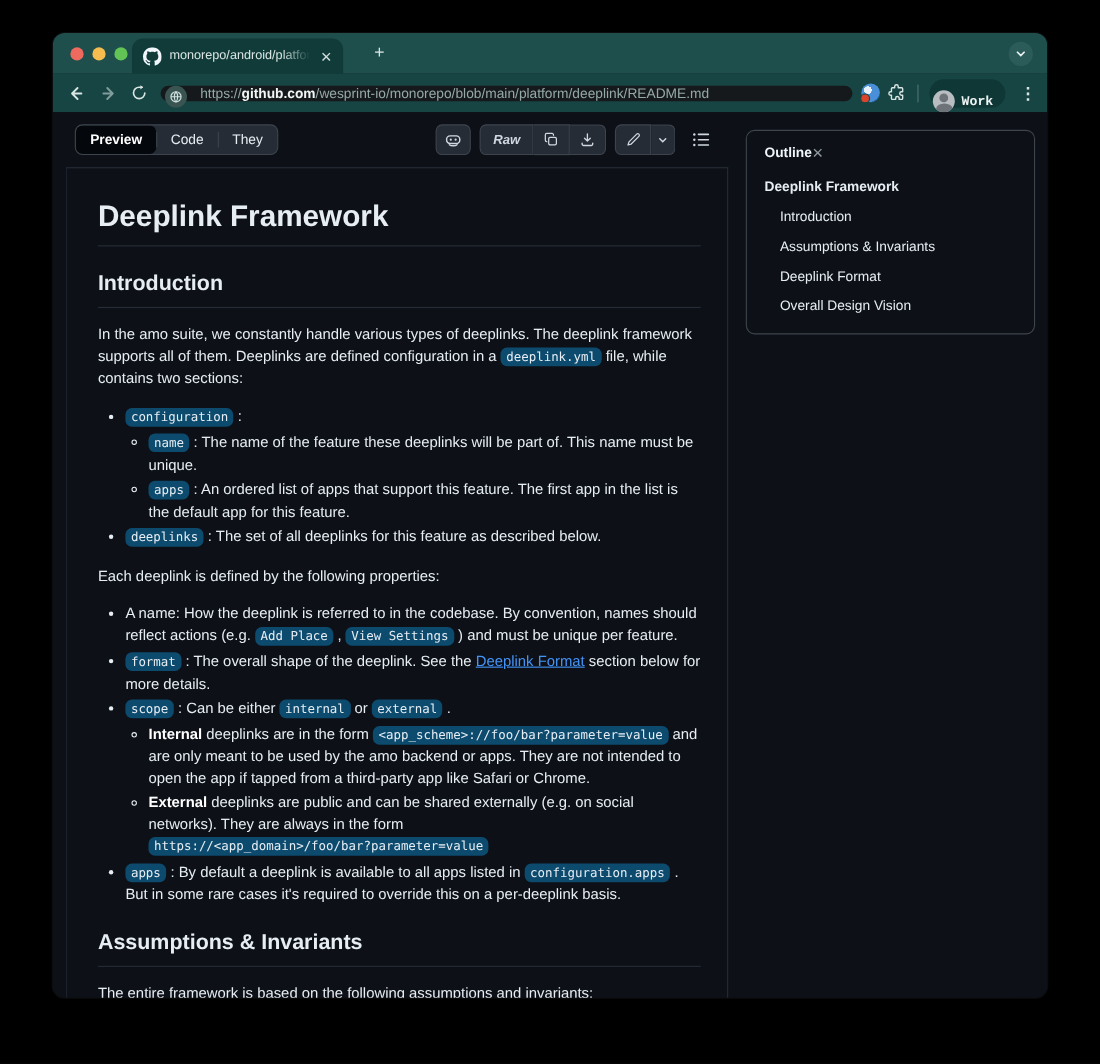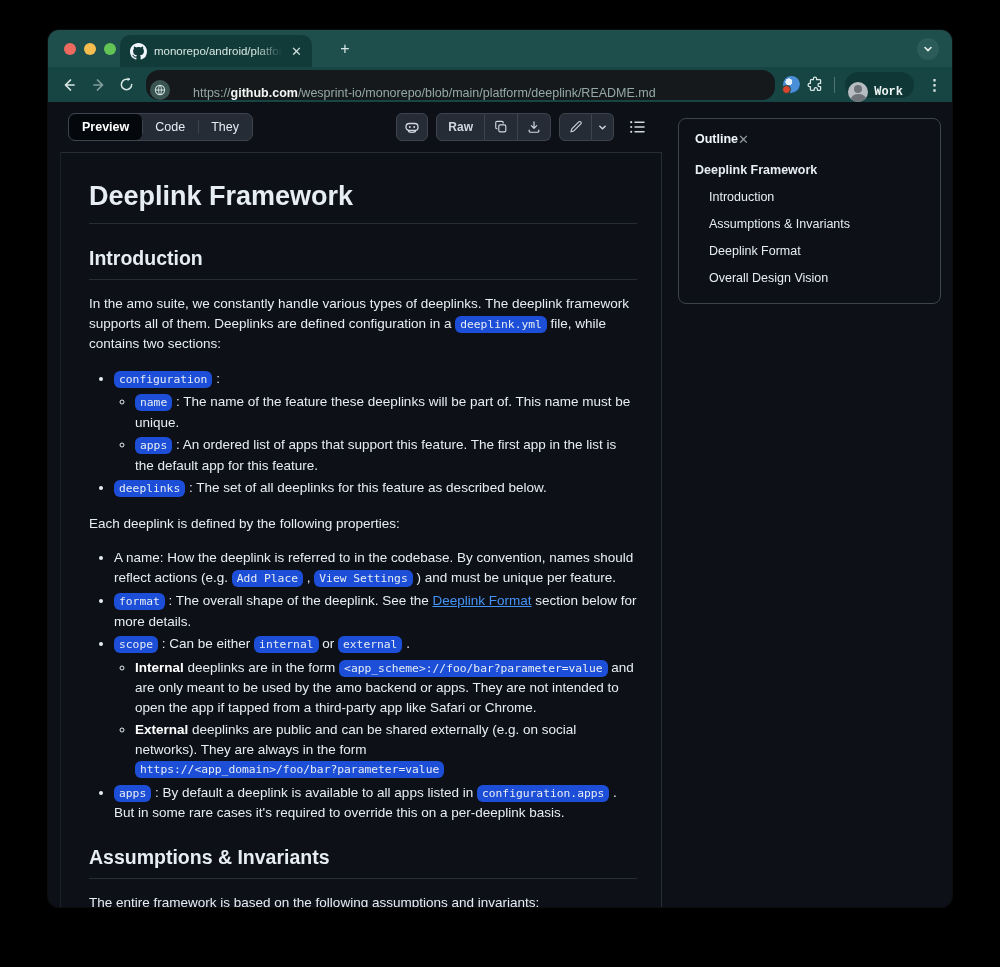--- a/index.html
+++ b/index.html
@@ -27,22 +27,22 @@
   .tab-title { flex:1; font-size:11.5px; color:#d9e6e4; white-space:nowrap; overflow:hidden;
     -webkit-mask-image:linear-gradient(90deg,#000 80%,transparent); mask-image:linear-gradient(90deg,#000 80%,transparent);}
   .tab-close { color:#cfdedd; font-size:13px; line-height:1; padding:2px; cursor:default; }
   .newtab { position:absolute; left:286px; top:8px; color:#d7e5e3; font-size:16px; width:22px; height:22px;
     display:grid; place-items:center; }
   .tab-chevron { position:absolute; right:13px; top:8px; width:22px; height:22px; border-radius:50%;
     background:#2c5c59; color:#e9f2f1; display:grid; place-items:center; }
   .toolbar { height:35px; background:#174543; display:flex; align-items:center; padding:0 10px; }
   .navbtn { width:24px; height:24px; display:grid; place-items:center; color:#d8e6e4; margin-right:4px; }
   .navbtn.fwd { opacity:.55; }
-  .urlbar { flex:1; height:30px; background:#16191b; border-radius:13px; margin:0 8px 0 4px;
-    display:flex; align-items:flex-end; padding:0 12px 0 4px; gap:23px; min-width:0; }
+  .urlbar { flex:1; height:14px; background:#16191b; border-radius:13px; margin:0 8px 0 4px;
+    display:flex; align-items:flex-start; padding:0 12px 0 4px; gap:12px; min-width:0; }
   .site-chip { width:20px; height:20px; border-radius:50%; background:#3a5452; display:grid; place-items:center; color:#cfe0de; flex:0 0 auto;}
   .url { font-size:12.5px; color:#94a9a7; white-space:nowrap; overflow:hidden; }
   .url .host { color:#f2f7f6; font-weight:700; }
   .bar-icons { display:flex; align-items:center; gap:7px; }
   .ext-badge { width:17px; height:17px; border-radius:50%;
     background:radial-gradient(circle at 35% 35%, #e8f1fa 0 22%, #4a90d9 23% 70%, #2d6fb8 71%); position:relative; }
   .ext-badge::after { content:""; position:absolute; left:-1px; bottom:-1px; width:7px; height:7px;
     border-radius:50%; background:#d9442c; border:1px solid #174543; }
   .puzzle { color:#d8e6e4; }
   .vdiv { width:1px; height:16px; background:rgba(255,255,255,.25); margin:0 3px; }
@@ -54,41 +54,41 @@
   .profile-label { font-size:12px; color:#eef5f4; font-weight:600; }
   .menu-dots { color:#d8e6e4; font-size:15px; font-weight:700; margin-left:6px; letter-spacing:0; }
   
   .content { position:relative; height:805px; background:#0d1117; color:#e6edf3; }
   .main-col { position:absolute; left:12px; top:0; width:602px; height:100%; }
   .file-header { height:50px; display:flex; align-items:center; justify-content:space-between; padding:0 10px 0 8px; }
   .seg { display:flex; align-items:stretch; height:28px; background:#262c36; border:1px solid #3d444d; border-radius:7px; overflow:hidden; }
   .seg-item { display:flex; align-items:center; padding:0 13px; font-size:12.5px; color:#e6edf3; position:relative;text-align:center; }
   .seg-item.selected { background:#04070b; color:#fff; font-weight:700; border-radius:6px; }
   .seg-item + .seg-item:not(.selected)::before { content:""; position:absolute; left:0; top:6px; bottom:6px; width:1px; background:#3d444d; }
-  .actions { display:flex; align-items:center; gap:8px; }
+  .actions { display:flex; align-items:center; gap:8px;font-style:italic; }
   .btn { height:28px; background:#262c36; border:1px solid #3d444d; display:flex; align-items:center; justify-content:center;
     color:#d1d7e0; font-size:12px; font-weight:700; }
   .btn.single { border-radius:6px; width:32px; }
   .group { display:flex; }
   .group .btn:first-child { border-radius:6px 0 0 6px; }
   .group .btn:last-child { border-radius:0 6px 6px 0; }
   .group .btn + .btn { border-left:none; }
   .btn.raw { padding:0 11px; }
   .btn.iconb { width:33px; }
   .btn.caret { width:22px; }
   .ghost { width:30px; height:28px; display:grid; place-items:center; color:#d1d7e0; }
   .file-body { border-top:1px solid #262d37; border-right:1px solid #262d37; border-left:1px solid #1a212b; min-height:755px; }
   .markdown { padding:26px 24px 10px 28px; font-size:13.5px; line-height:19.5px; color:#e6edf3; }
   .markdown h1 { font-size:27px; line-height:34px; font-weight:700; margin:0; padding-bottom:10px; border-bottom:1px solid #262d37; }
   .markdown h2 { font-size:19.5px; line-height:25px; font-weight:700; margin:22px 0 14px; padding-bottom:8px; border-bottom:1px solid #262d37; }
   .markdown p { margin:0 0 15px; }
   .markdown ul { margin:0 0 15px; padding-left:25px; }
   .markdown ul ul { list-style:circle; margin:3px 0 0; padding-left:21px; }
   .markdown li { margin-top:3px; }
-  .markdown code { font-family:"DejaVu Sans Mono", monospace; font-size:11.3px; background:#1d4ed8;
+  .markdown code { font-family:"DejaVu Sans Mono", monospace; font-size:11.3px; background:#0c4a6e;
     padding:2px 5px; border-radius:6px; white-space:nowrap; }
   .markdown a.md-link { color:#4493f8; text-decoration:underline; }
   .markdown strong { font-weight:700; color:#ffffff; }
   
   .outline { position:absolute; left:630px; top:16px; width:263px; background:#0d1117;
     border:1px solid #3d444d; border-radius:8px; padding:13px 16px 12px; }
   .outline-head { display:flex; align-items:center; margin-bottom:10px; }
   .outline-title { font-size:12.5px; font-weight:700; color:#f0f6fc; }
   .outline-close { color:#9198a1; font-size:13px; line-height:1; }
   .outline-item { font-size:12.5px; color:#e6edf3; padding:6.5px 0; }

